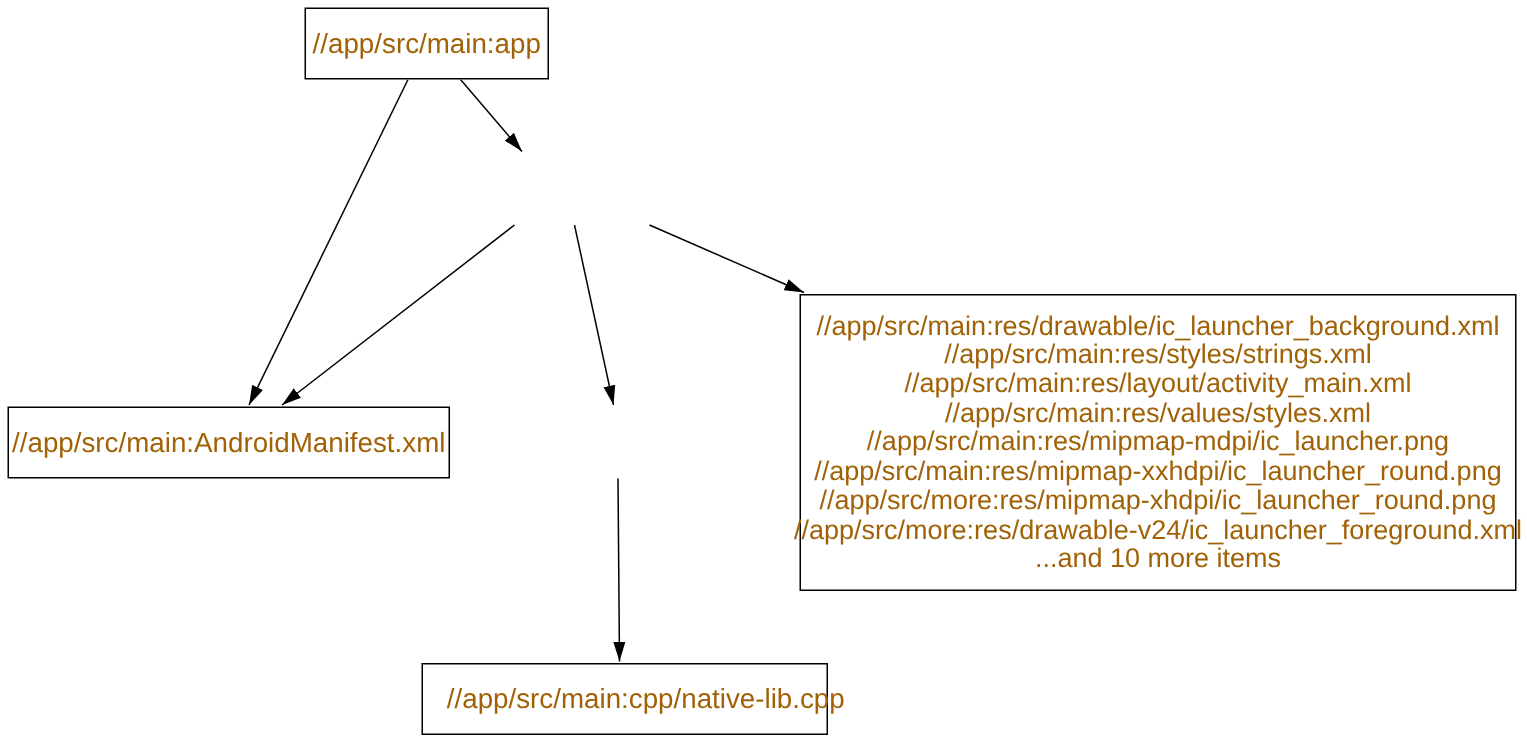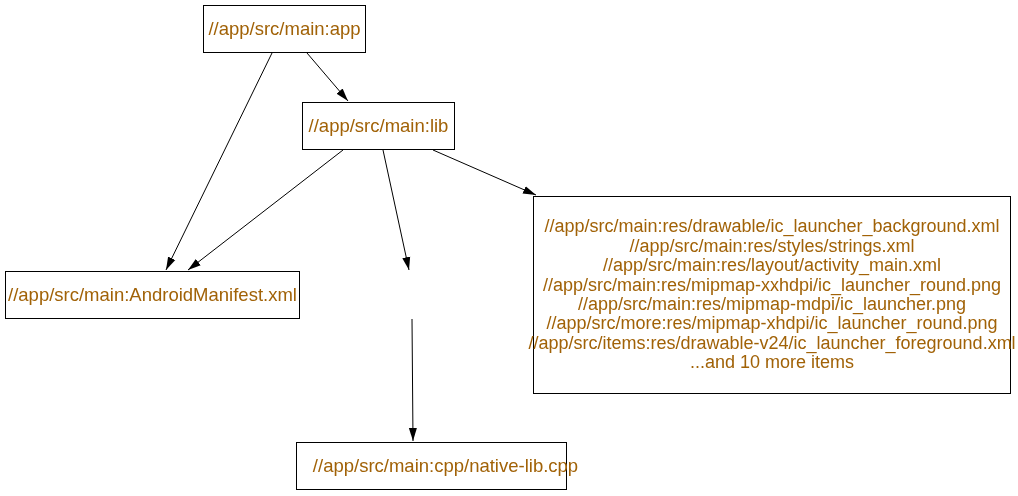--- a/index.html
+++ b/index.html
@@ -63,37 +63,35 @@
       <line x1="383" y1="150" x2="409" y2="270" marker-end="url(#arrow)"></line>
       <line x1="433" y1="150" x2="536" y2="195" marker-end="url(#arrow)"></line>
       <line x1="412" y1="319" x2="413" y2="441" marker-end="url(#arrow)"></line>
     </g>
   </svg>
 
   <div class="node" style="left:203px; top:5px; width:163px; height:48px;">
     <span>//app/src/main:app</span>
   </div>
 
-  <div class="node" style="left:302px; top:102px; width:153px; height:48px;">
-    <span>//app/src/main:lib</span>
-  </div>
 
   <div class="node" style="left:5px; top:271px; width:295px; height:48px;">
     <span>//app/src/main:AndroidManifest.xml</span>
   </div>
 
 
   <div class="node multiline" style="left:533px; top:196px; width:478px; height:198px;">
     <span>//app/src/main:res/drawable/ic_launcher_background.xml</span>
     <span>//app/src/main:res/styles/strings.xml</span>
     <span>//app/src/main:res/layout/activity_main.xml</span>
+    <span>//app/src/main:res/values/styles.xml</span>
+    <span>//app/src/main:res/mipmap-mdpi/ic_launcher.png</span>
     <span>//app/src/main:res/mipmap-xxhdpi/ic_launcher_round.png</span>
-    <span>//app/src/main:res/mipmap-mdpi/ic_launcher.png</span>
     <span>//app/src/more:res/mipmap-xhdpi/ic_launcher_round.png</span>
-    <span>//app/src/items:res/drawable-v24/ic_launcher_foreground.xml</span>
+    <span>//app/src/more:res/drawable-v24/ic_launcher_foreground.xml</span>
     <span>...and 10 more items</span>
   </div>
 
-  <div class="node" style="left:296px; top:442px; width:271px; height:48px;padding-left:28px;">
+  <div class="node" style="left:281px; top:442px; width:271px; height:48px;padding-left:28px;">
     <span>//app/src/main:cpp/native-lib.cpp</span>
   </div>
 
 </div>
 
 </body></html>

